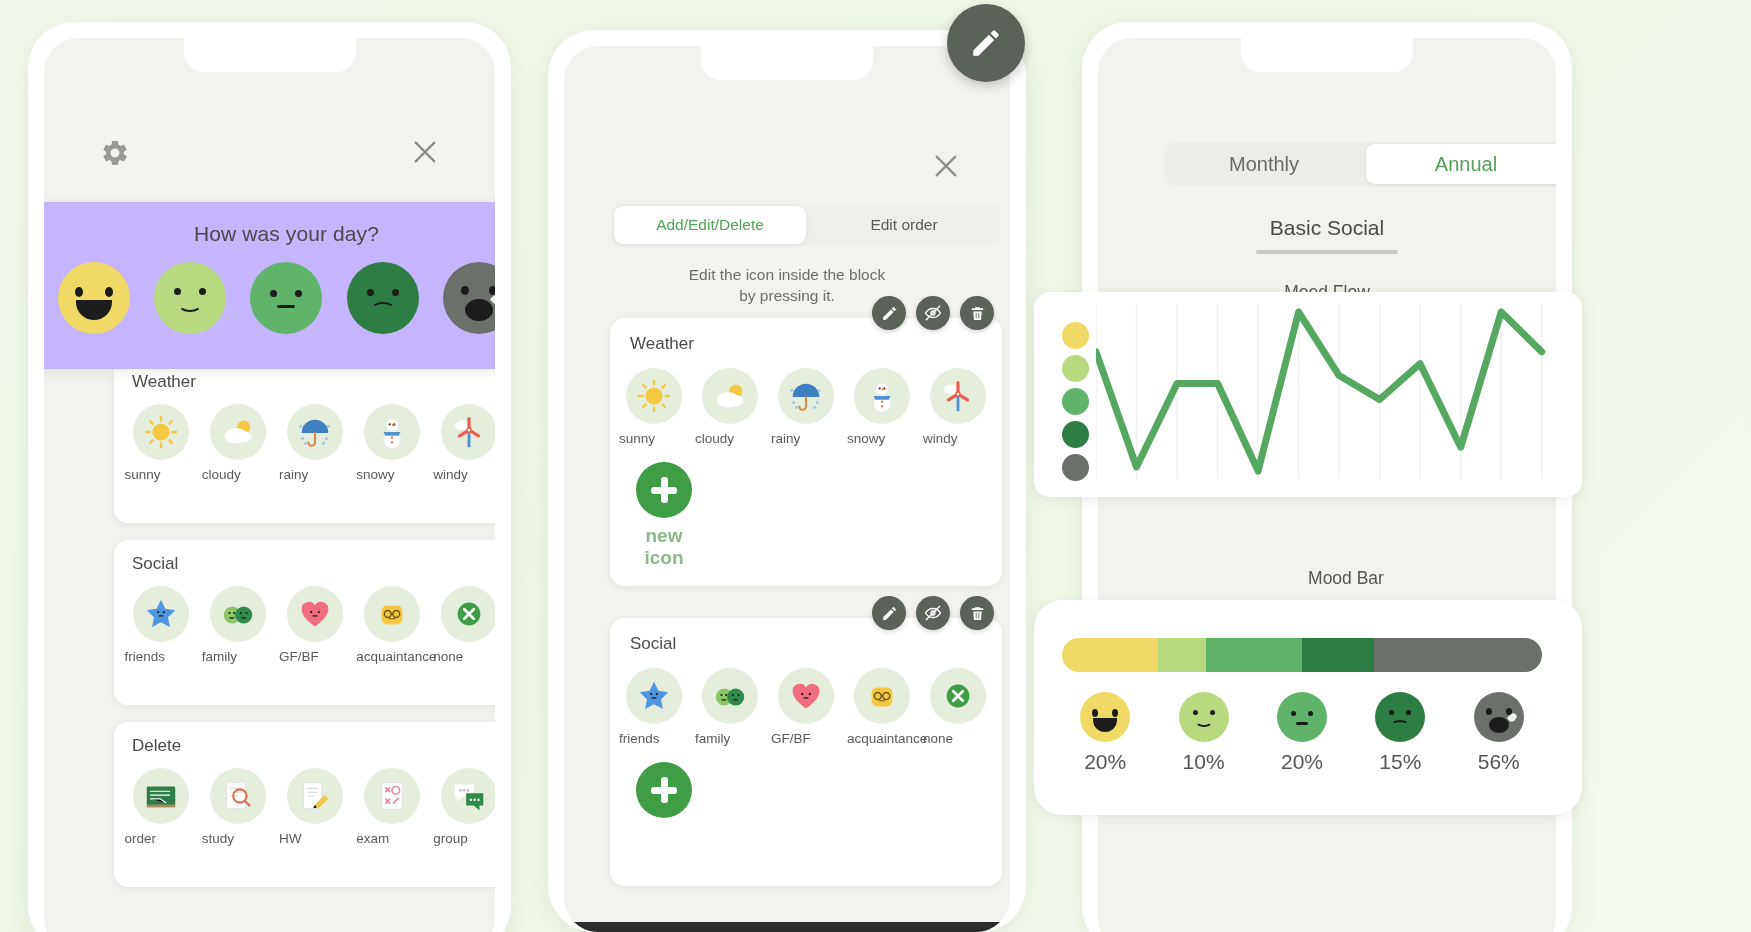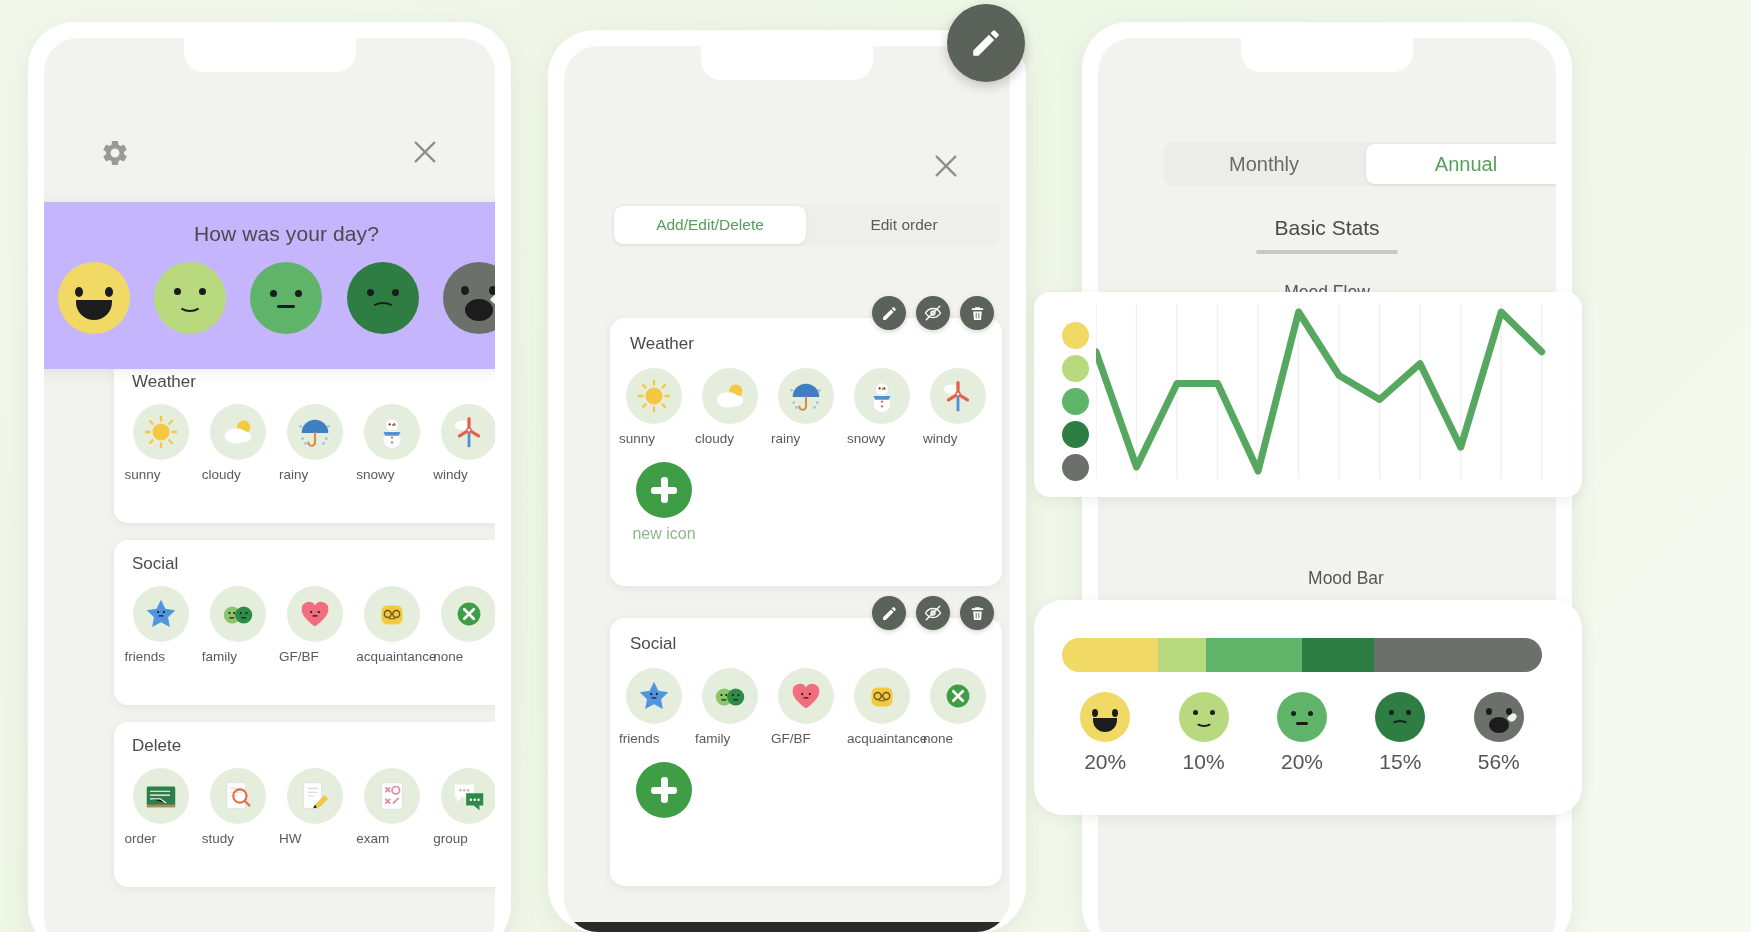--- a/index.html
+++ b/index.html
@@ -167,21 +167,21 @@
     background: #3f9e45;
     display: flex; align-items: center; justify-content: center;
     margin: 0 auto 7px auto;
   }
   .plus-btn::before, .plus-btn::after {
     content: ""; position: absolute; background: #fff; border-radius: 3px;
   }
   .plus-btn::before { width: 26px; height: 7px; }
   .plus-btn::after { width: 7px; height: 26px; }
   .newicon-cell { width: 86px; text-align: center; padding: 10px 0 16px 22px; }
-  .newicon-lbl { font-size: 16px; color: #8db78d; }
+  .newicon-lbl { font-size: 19px; color: #8db78d; font-weight: bold; }
 
   .fab {
     position: absolute;
     left: 947px; top: 4px;
     width: 78px; height: 78px; border-radius: 50%;
     background: #5a6259;
     box-shadow: 0 4px 12px rgba(0,0,0,.2);
     display: flex; align-items: center; justify-content: center;
     z-index: 60;
   }
@@ -562,20 +562,24 @@
       <svg width="32" height="32" viewBox="0 0 24 24" fill="none" stroke="#8e8e89" stroke-width="1.7" stroke-linecap="round">
         <path d="M5 5 L19 19 M19 5 L5 19"></path>
       </svg>
     </div>
 
     <div class="tabs">
       <div class="tab active">Add/Edit/Delete</div>
       <div class="tab">Edit order</div>
     </div>
 
+    <div class="hint">
+      <div>Edit the icon inside the block</div>
+      <div>by pressing it.</div>
+    </div>
 
     <div class="block" style="top:272px;height:268px;">
       <div class="block-actions">
         <div class="act-btn">
           <svg width="17" height="17" viewBox="0 0 24 24" fill="#fff">
             <path d="M3 17.3V21h3.7L17.8 9.9l-3.7-3.7L3 17.3zM20.7 7a1 1 0 0 0 0-1.4l-2.3-2.3a1 1 0 0 0-1.4 0l-1.8 1.8 3.7 3.7L20.7 7z"></path>
           </svg>
         </div>
         <div class="act-btn">
           <svg width="18" height="18" viewBox="0 0 24 24" fill="none" stroke="#fff" stroke-width="1.9" stroke-linecap="round">
@@ -767,21 +771,21 @@
 
 <div class="phone" id="phone3">
   <div class="screen">
     <div class="notch"></div>
 
     <div class="seg">
       <div class="seg-item">Monthly</div>
       <div class="seg-item active">Annual</div>
     </div>
 
-    <div class="basic-stats">Basic Stats</div>
+    <div class="basic-stats">Basic Social</div>
     <div class="underline"></div>
 
     <div class="sec-label" style="top:244px;">Mood Flow</div>
     <div class="sec-label" style="top:530px;padding-left:38px;">Mood Bar</div>
   </div>
 </div>
 
 <div class="chart-card" style="left:1034px; top:292px; width:548px; height:205px; position:absolute; z-index:40;">
   <div class="legend-dots">
     <div class="legend-dot" style="background:#f0d964;"></div>

